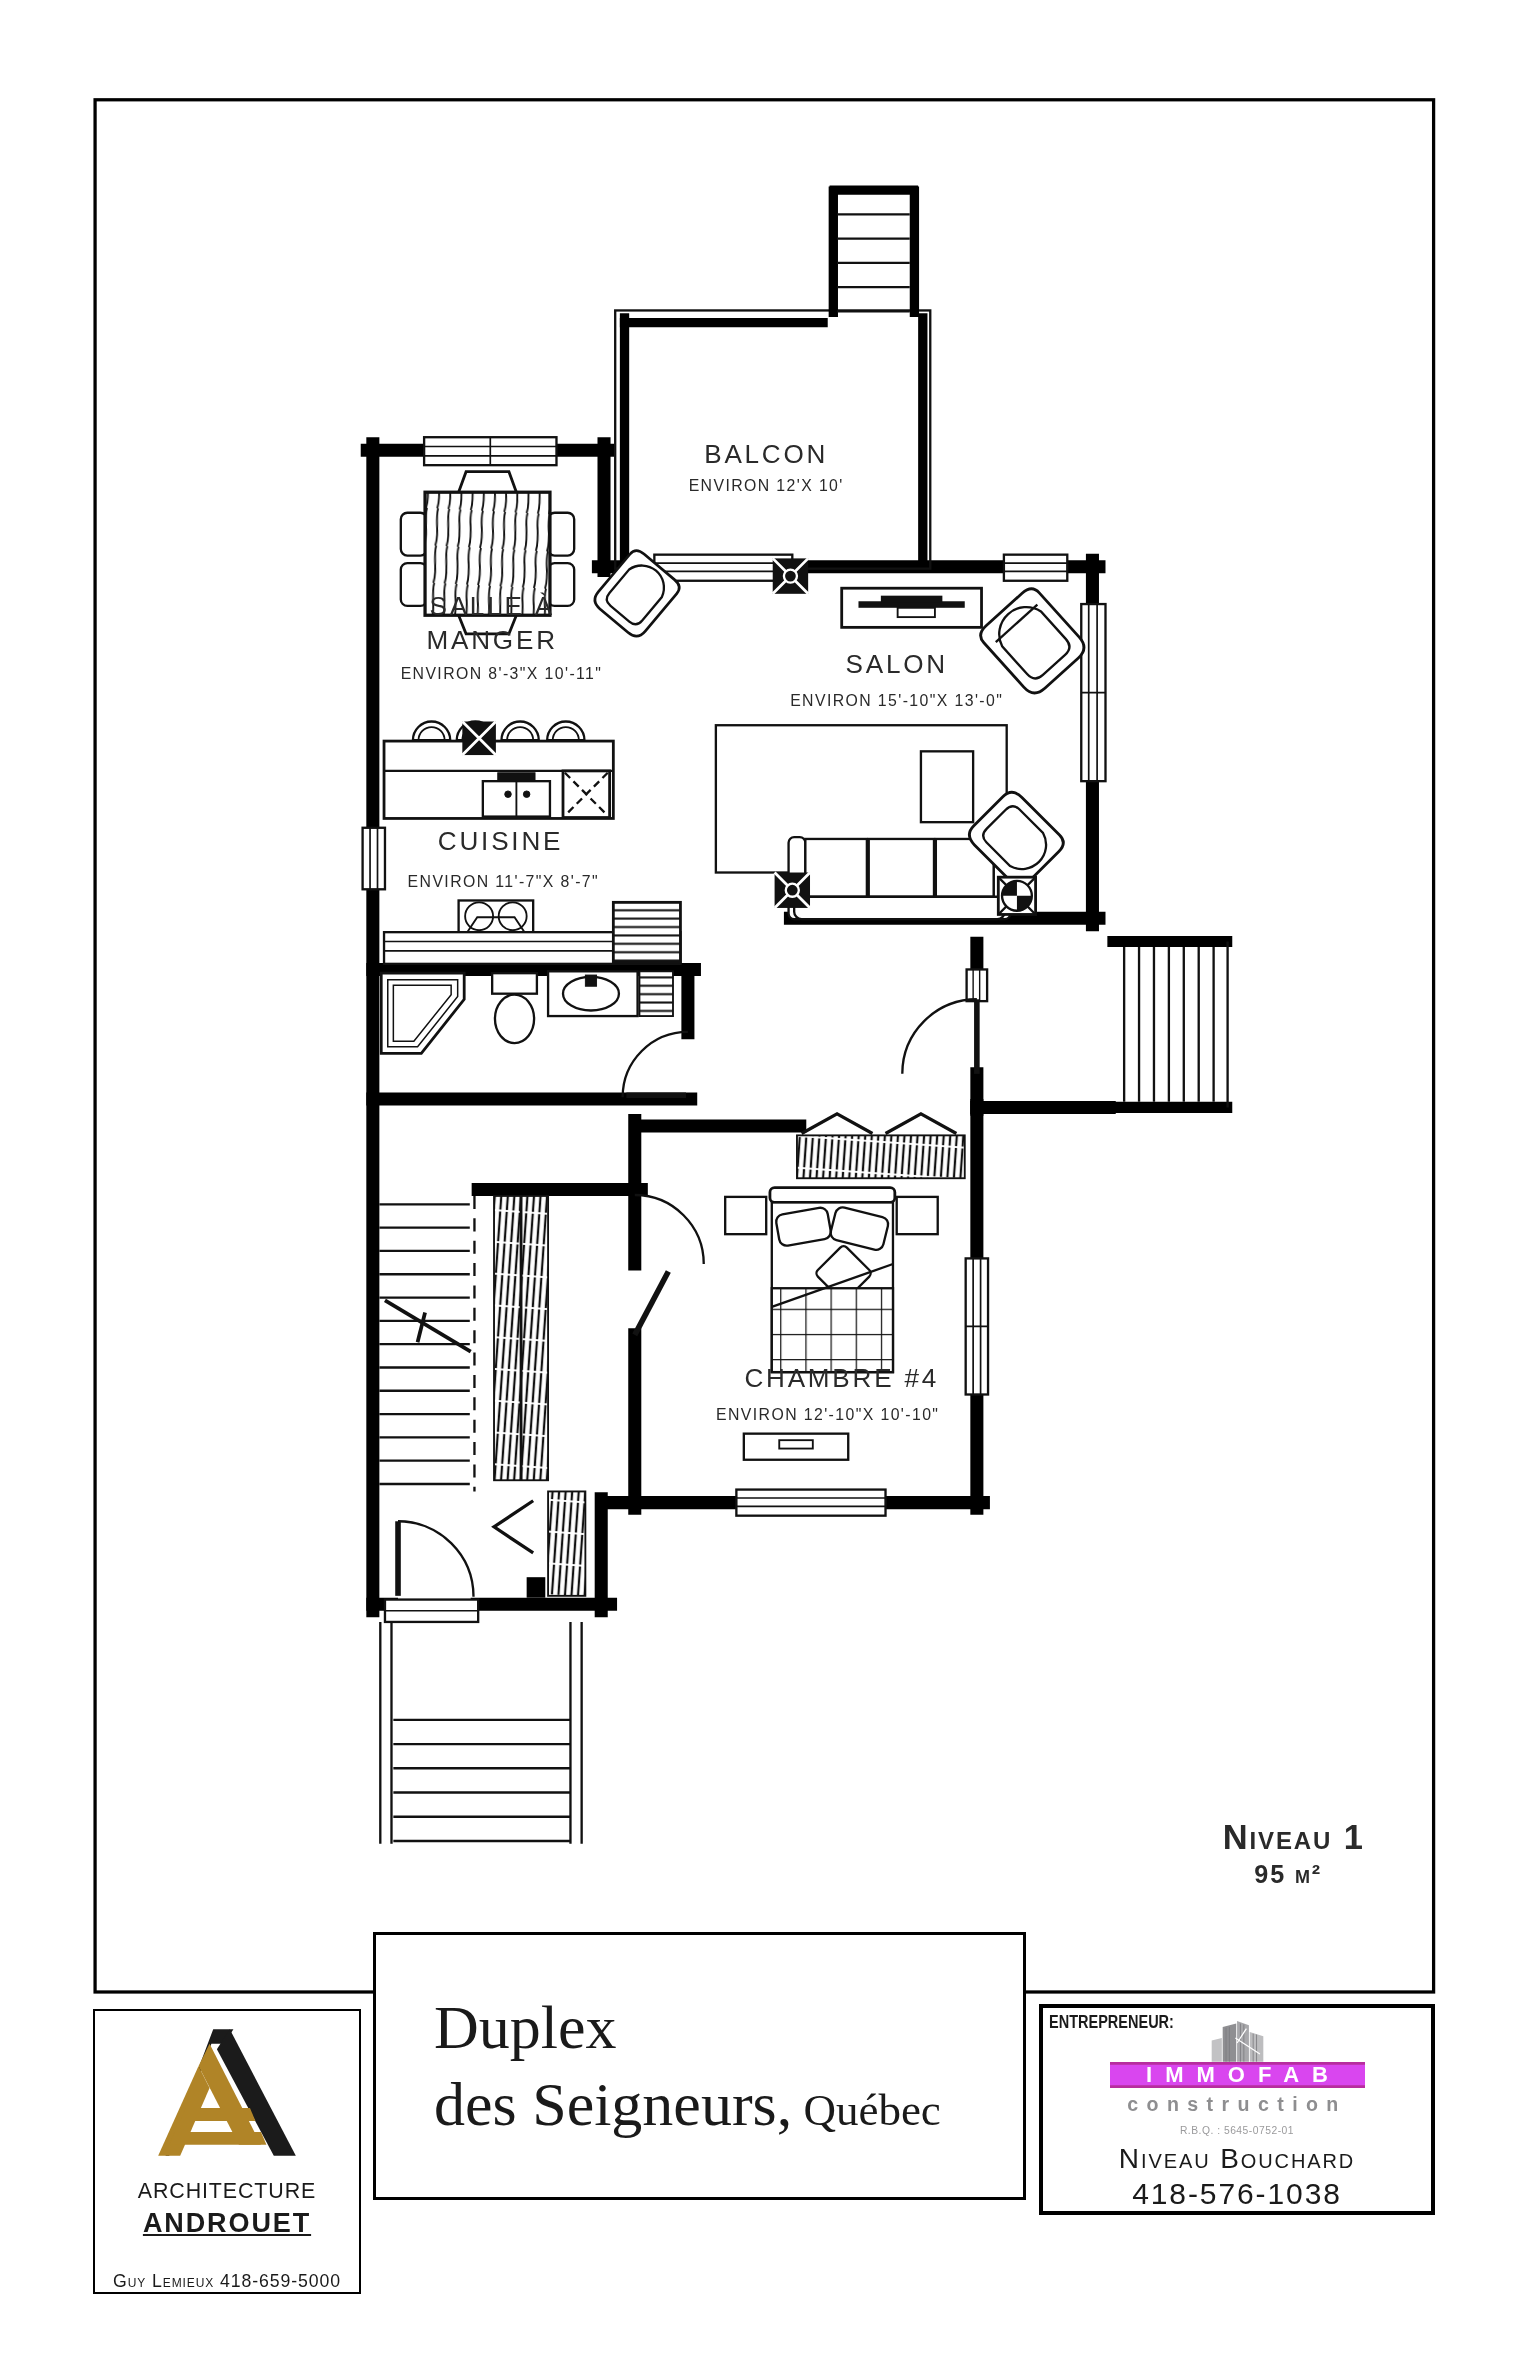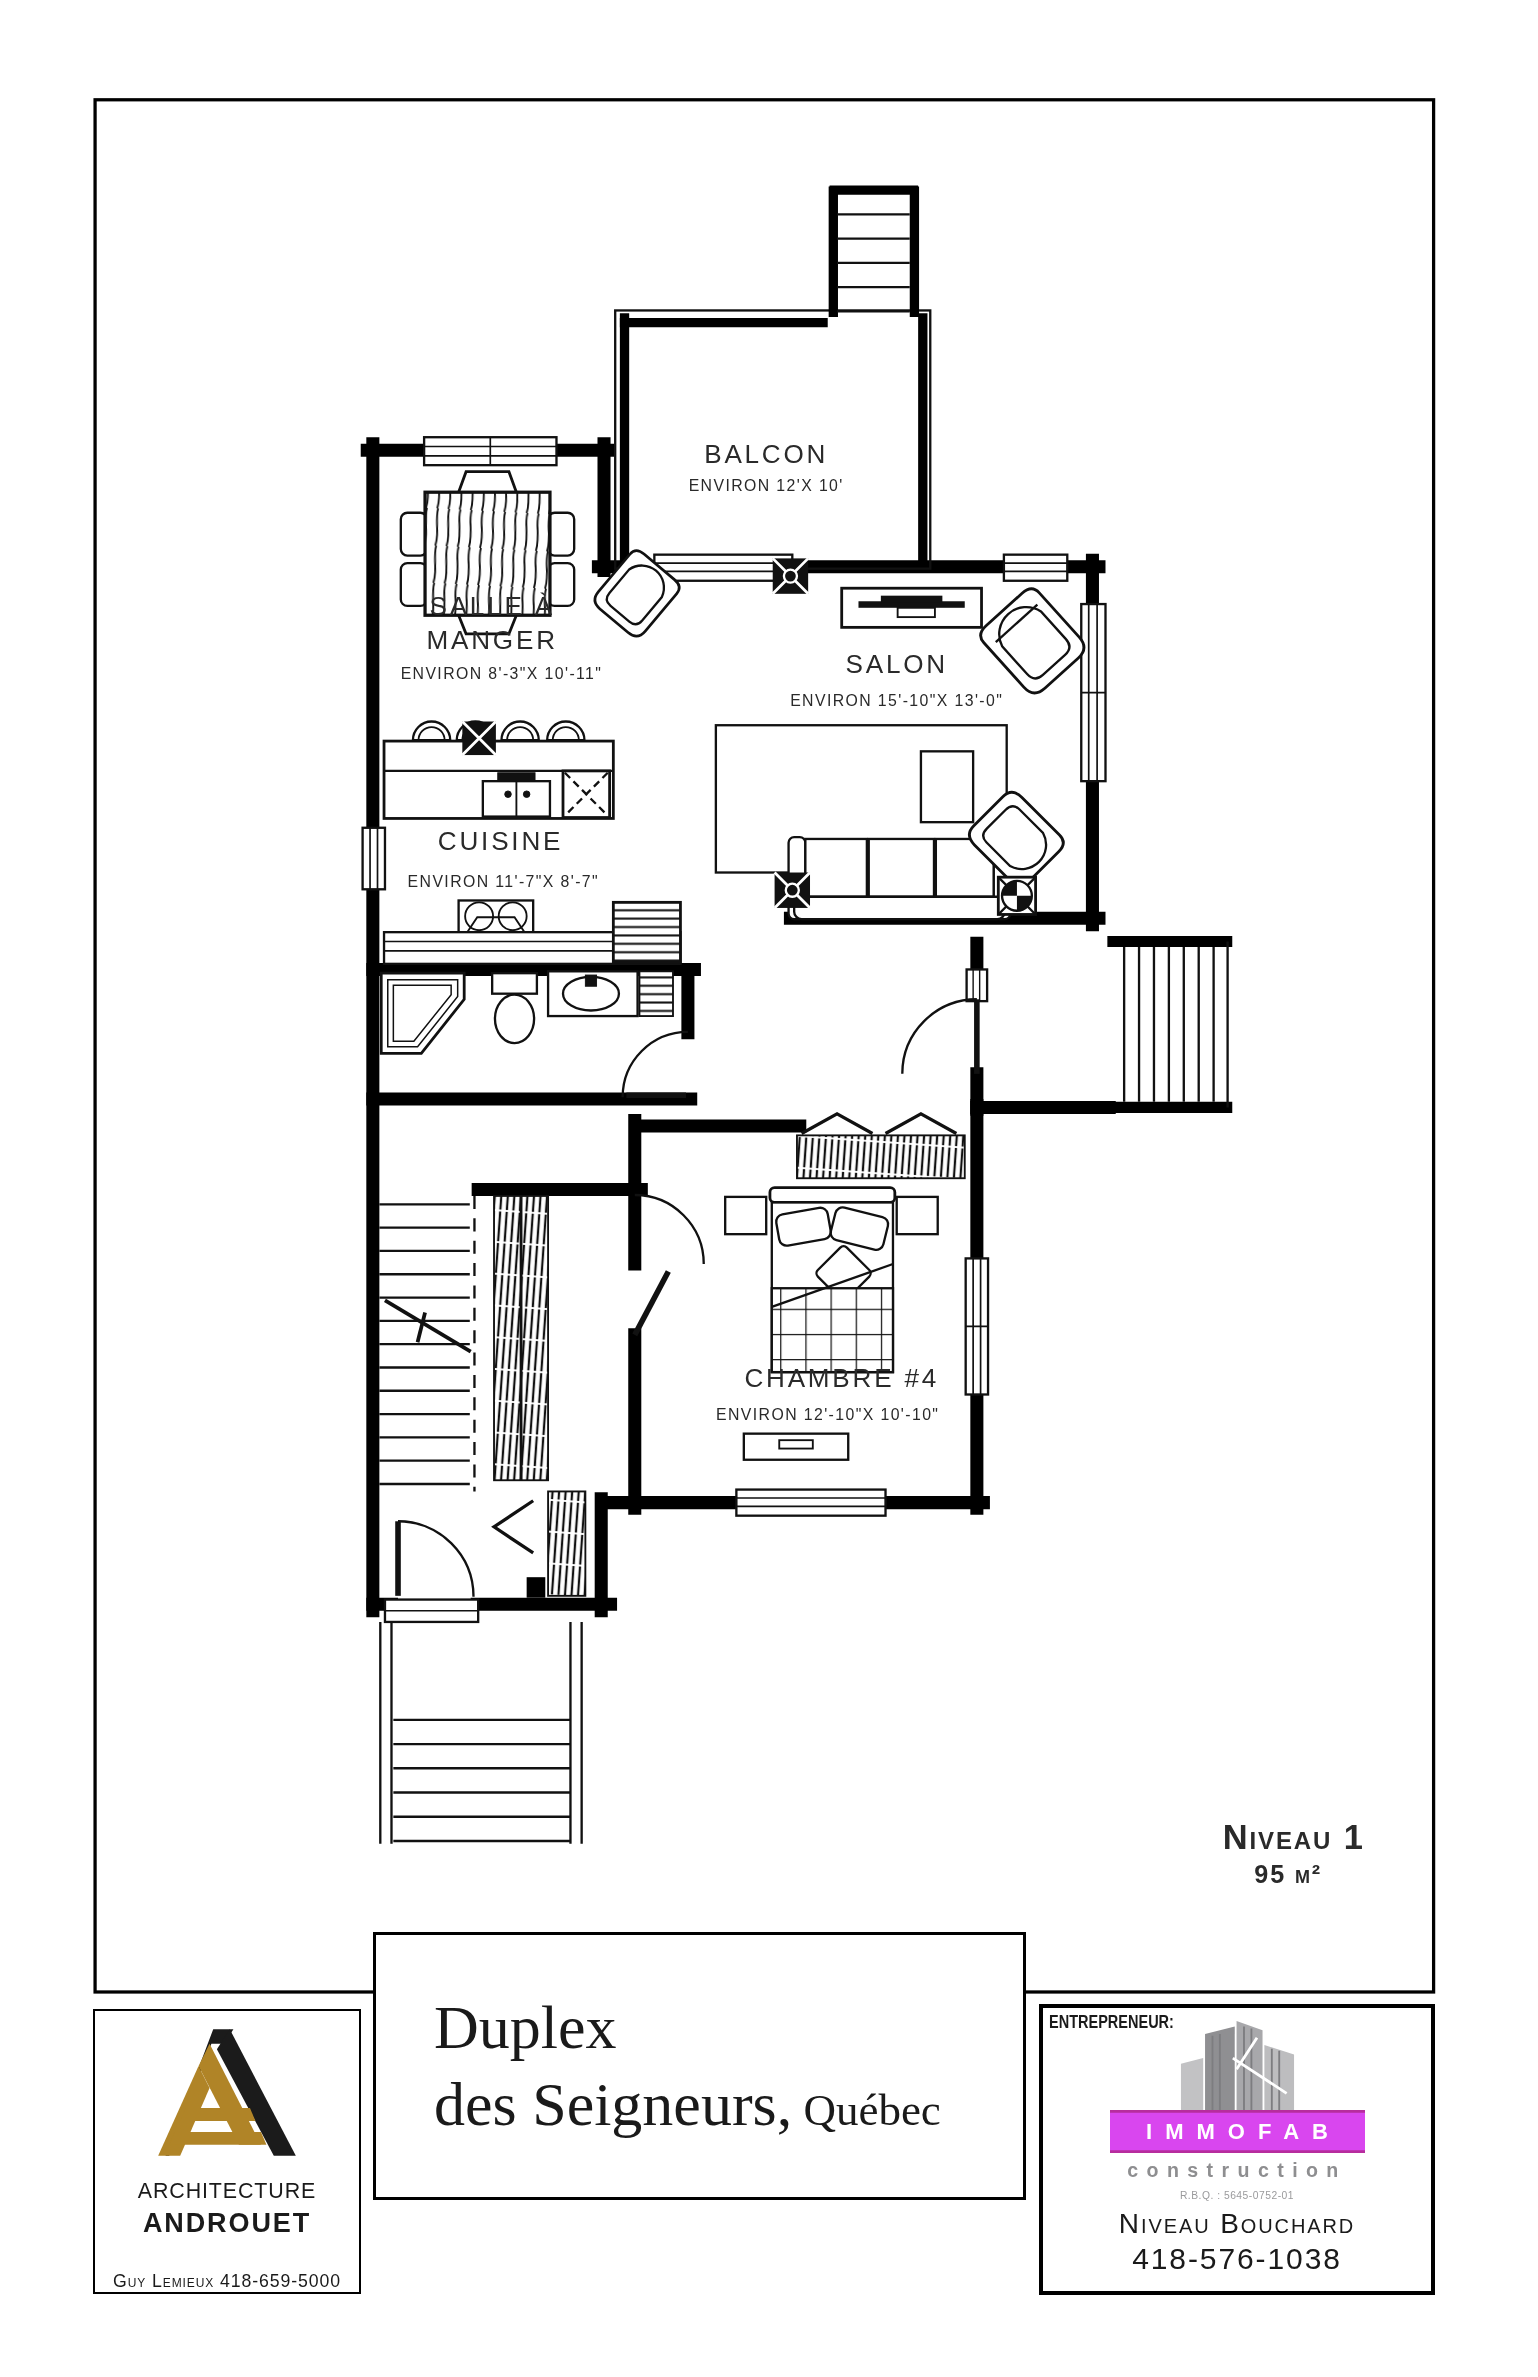--- a/index.html
+++ b/index.html
@@ -8,29 +8,29 @@
   #plan-svg{position:absolute;left:0;top:0;}
   svg text{font-family:"Liberation Sans",sans-serif;fill:#2a2a2a;}
   .rm{font-size:28px;letter-spacing:3px;}
   .rmdim{font-size:17px;letter-spacing:1.5px;}
   .lvl{font-size:37px;font-weight:600;letter-spacing:2px;font-variant:small-caps;}
   .lvl2{font-size:27px;font-weight:600;letter-spacing:2px;font-variant:small-caps;}
   .tb{position:absolute;background:#fff;box-sizing:border-box;}
   #architect-box{left:93px;top:2009px;width:268px;height:285px;border:2.8px solid #000;
     display:flex;flex-direction:column;align-items:center;}
   .arch-line1{font-size:21.4px;letter-spacing:0.9px;margin-top:14px;}
-  .arch-line2{font-size:27px;font-weight:700;letter-spacing:1.9px;margin-top:3.7px;}
+  .arch-line2{font-size:27px;font-weight:700;letter-spacing:1.9px;margin-top:3.7px;text-decoration:underline;}
   .arch-contact{font-size:17.7px;font-variant:small-caps;letter-spacing:0.9px;margin-top:32px;}
   #project-box{left:373px;top:1932px;width:653px;height:268px;border:3.7px solid #000;
     display:flex;flex-direction:column;justify-content:center;padding-left:58px;
     font-family:"Liberation Serif",serif;}
   .proj-line1{font-size:62px;line-height:1.25;}
   .proj-line2{font-size:62px;line-height:1.25;}
   .proj-suffix{font-size:45px;}
-  #contractor-box{left:1039px;top:2004px;width:396px;height:291px;border:4.7px solid #000;
+  #contractor-box{left:1039px;top:2004px;width:396px;height:211px;border:4.7px solid #000;
     display:flex;flex-direction:column;align-items:center;}
   .entre-label{position:absolute;left:5.6px;top:3.7px;font-size:17.7px;font-weight:700;
     transform:scaleX(.82);transform-origin:left top;letter-spacing:0px;}
   .immofab-banner{width:255px;height:43px;background:#d946ef;color:#fff;
     display:flex;align-items:center;justify-content:center;font-size:22px;font-weight:700;
     letter-spacing:13px;text-indent:13px;
     box-shadow:inset 0 2.8px 0 rgba(120,0,10,.35), inset 0 -2.8px 0 rgba(120,0,10,.35);}
   .construction{font-size:19.6px;letter-spacing:8.4px;color:#8e8e90;margin-top:5.6px;font-weight:600;}
   .rbq{font-size:10.3px;color:#9a9a9c;margin-top:8.4px;letter-spacing:0.5px;}
   .contractor-name{font-size:28px;font-variant:small-caps;letter-spacing:1.9px;margin-top:7.5px;}

